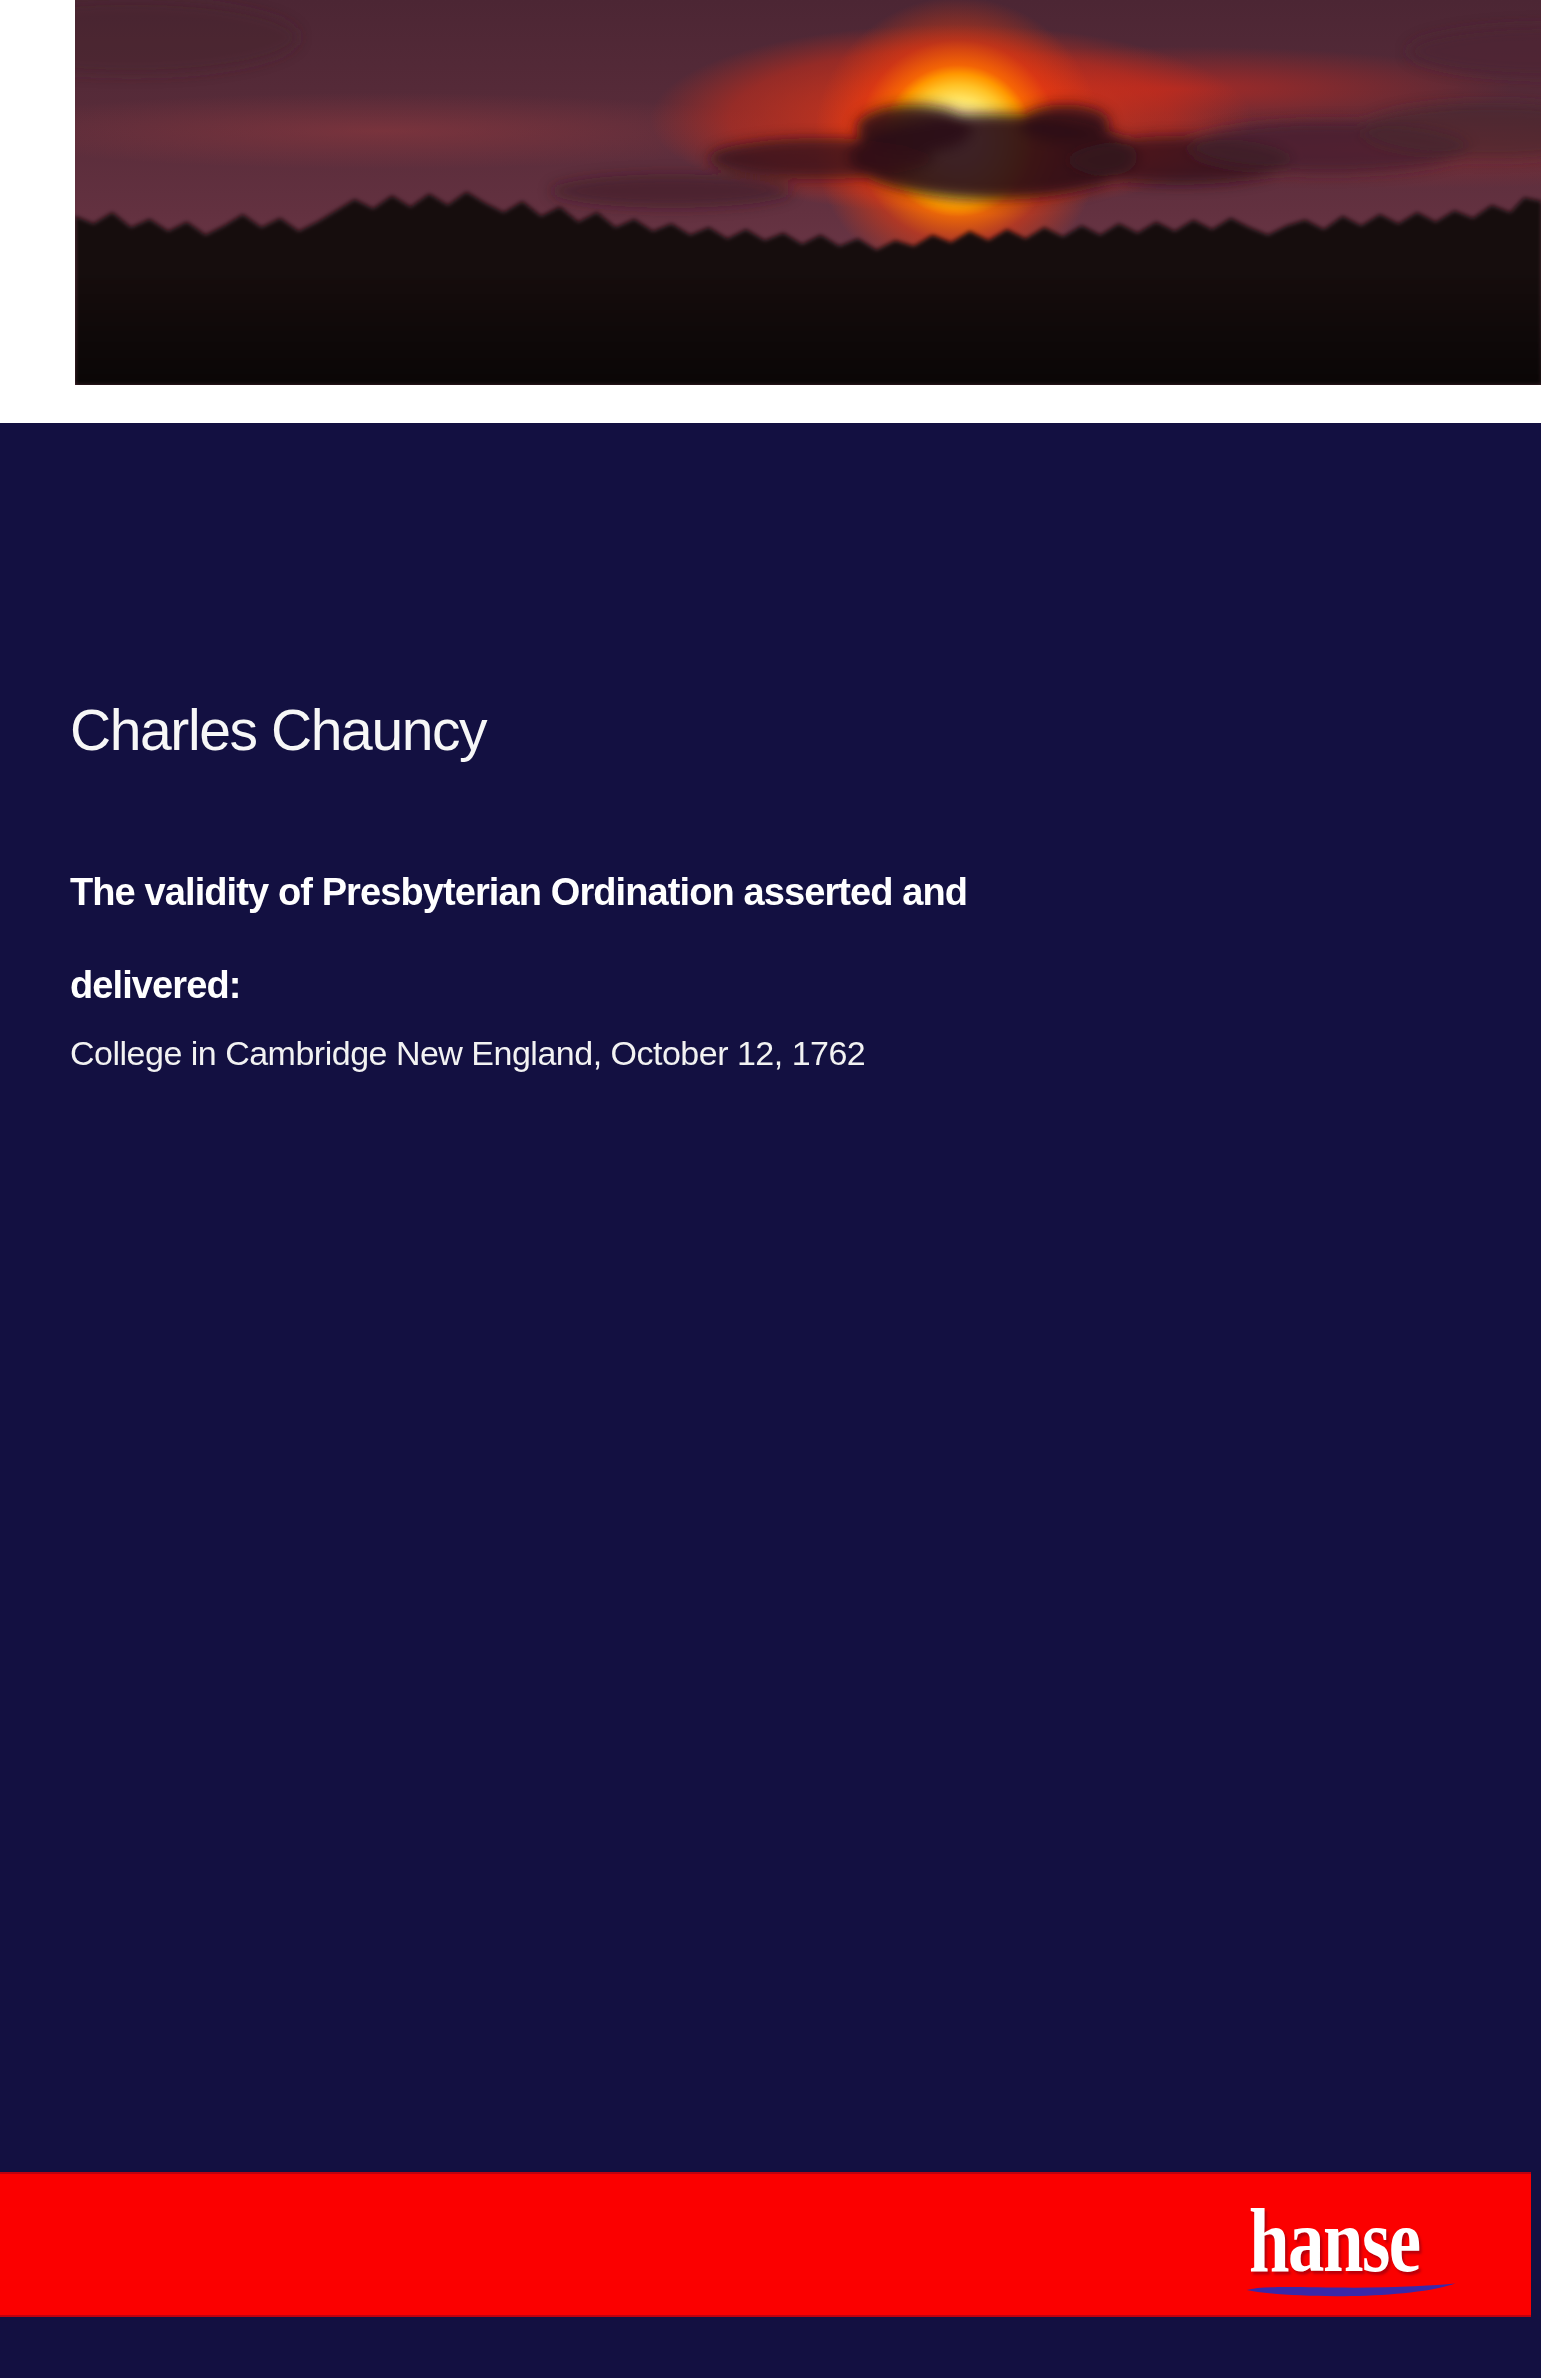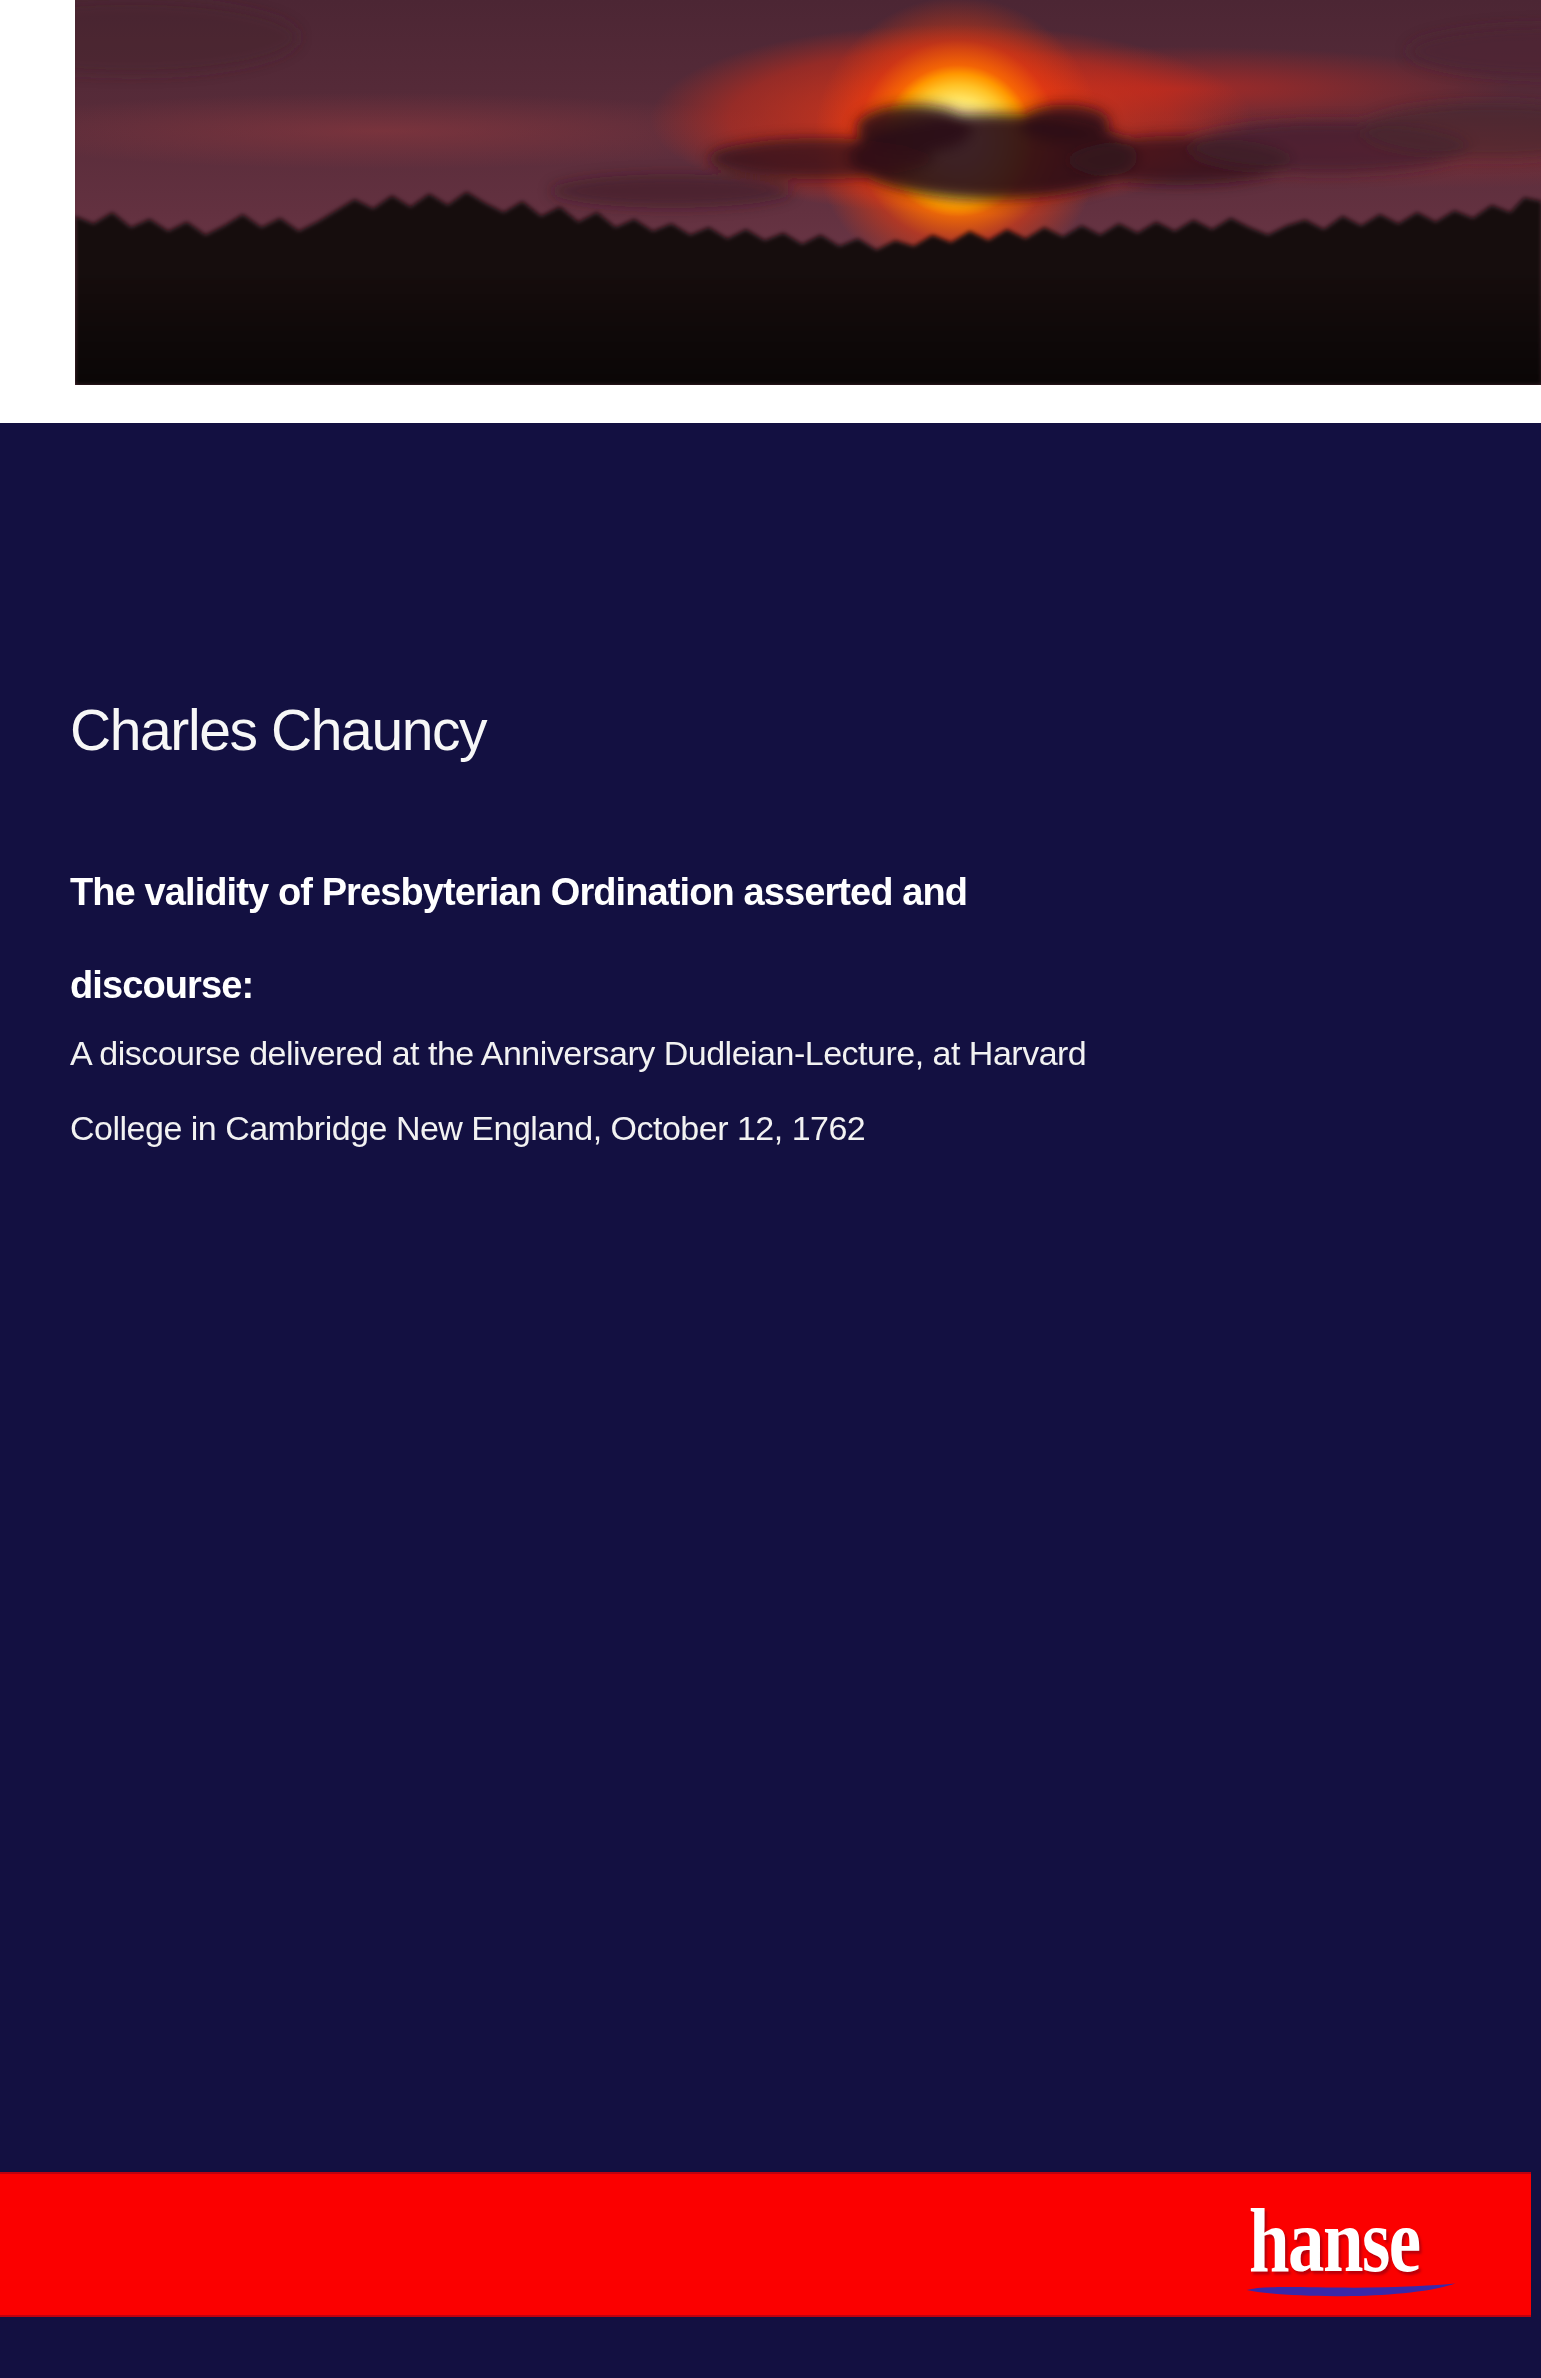--- a/index.html
+++ b/index.html
@@ -103,25 +103,24 @@
       <rect x="0" y="290" width="1574" height="123" fill="url(#fade)"></rect>
     </svg>
   </div>
 
   <div class="navy"></div>
 
   <div class="author">Charles Chauncy</div>
 
   <div class="title">
     <div>The validity of Presbyterian Ordination asserted and</div>
-    <div>discourse:</div>
+    <div>delivered:</div>
   </div>
 
   <div class="subtitle">
-    <div>A discourse delivered at the Anniversary Dudleian-Lecture, at Harvard</div>
     <div>College in Cambridge New England, October 12, 1762</div>
   </div>
 
   <div class="red-band">
     <span class="logo-text">hanse</span>
     <svg class="swoosh" viewBox="0 0 238 26">
       <path d="M6,13 C36,5 120,16 232,6 C180,24 48,22 6,13 Z" fill="#3a28a8"></path>
     </svg>
   </div>
 

